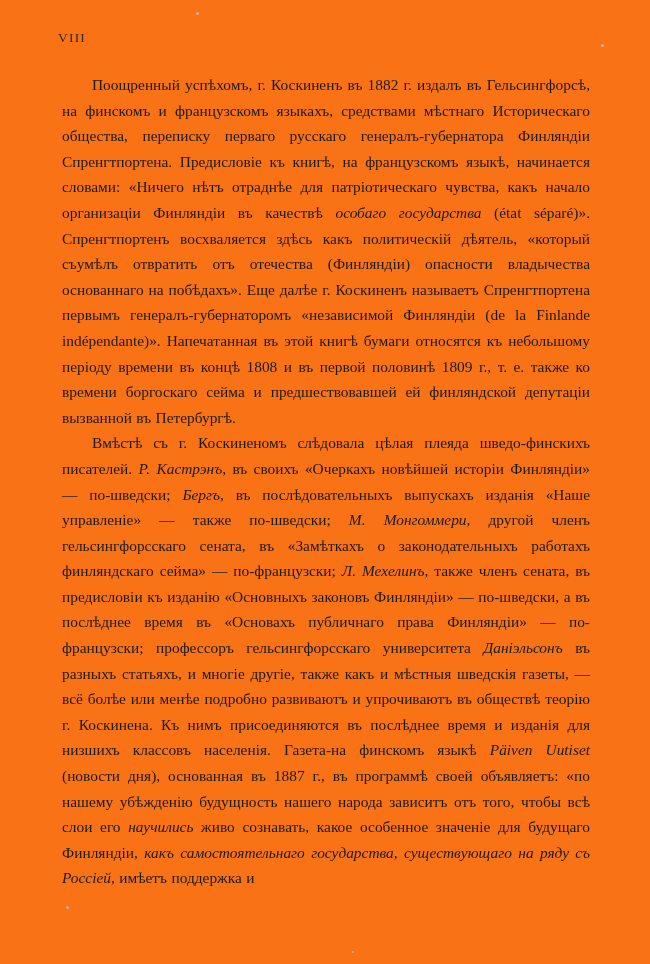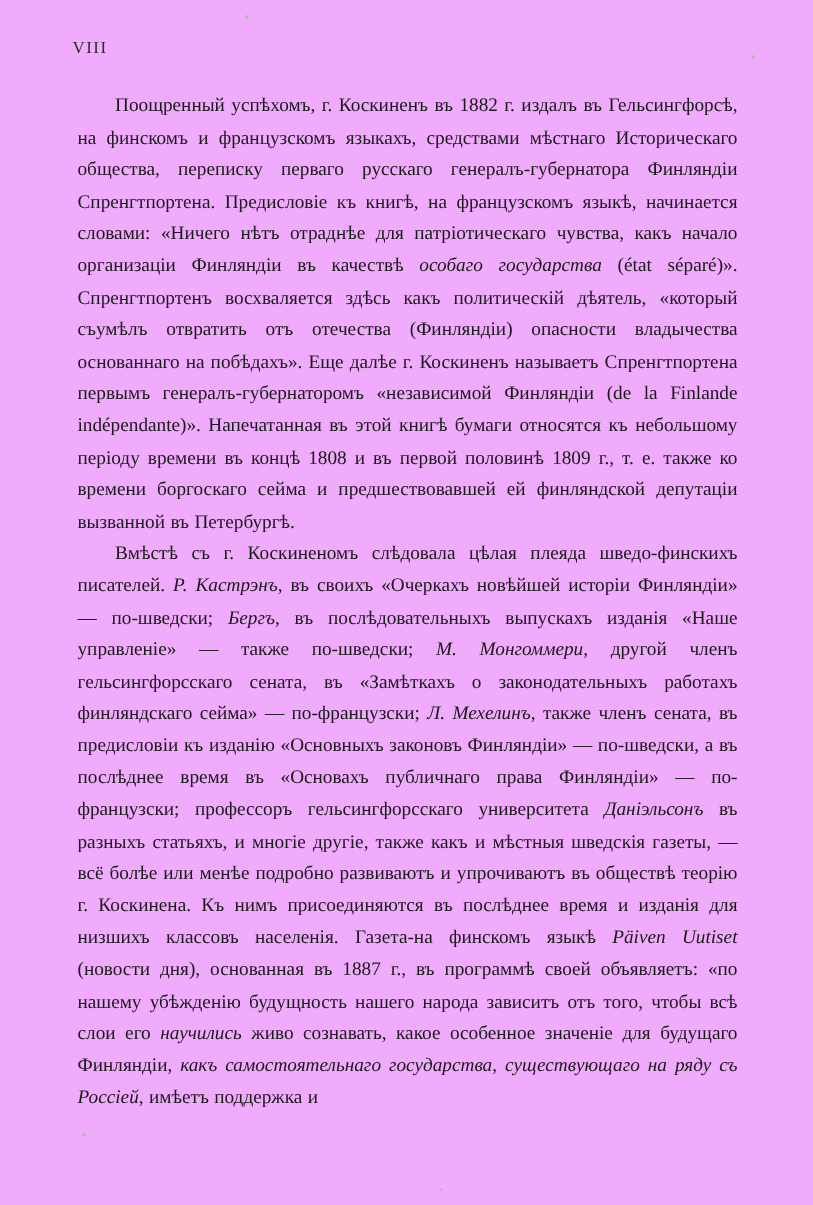--- a/index.html
+++ b/index.html
@@ -11,21 +11,21 @@
     width: 650px;
     height: 964px;
     position: relative;
     overflow: hidden;
     font-family: "Liberation Serif", serif;
     color: #1a1a1a;
   }
   .page {
     position: absolute;
     inset: 0;
-    background: #f0abfc;
+    background: #f97316;
     padding-left: 12px;
   }
   .folio {
     position: absolute;
     left: 58px;
     top: 30px;
     font-family: "Liberation Serif", serif;
     font-size: 13.5px;
     letter-spacing: 1.2px;
     color: #2a2a2a;

